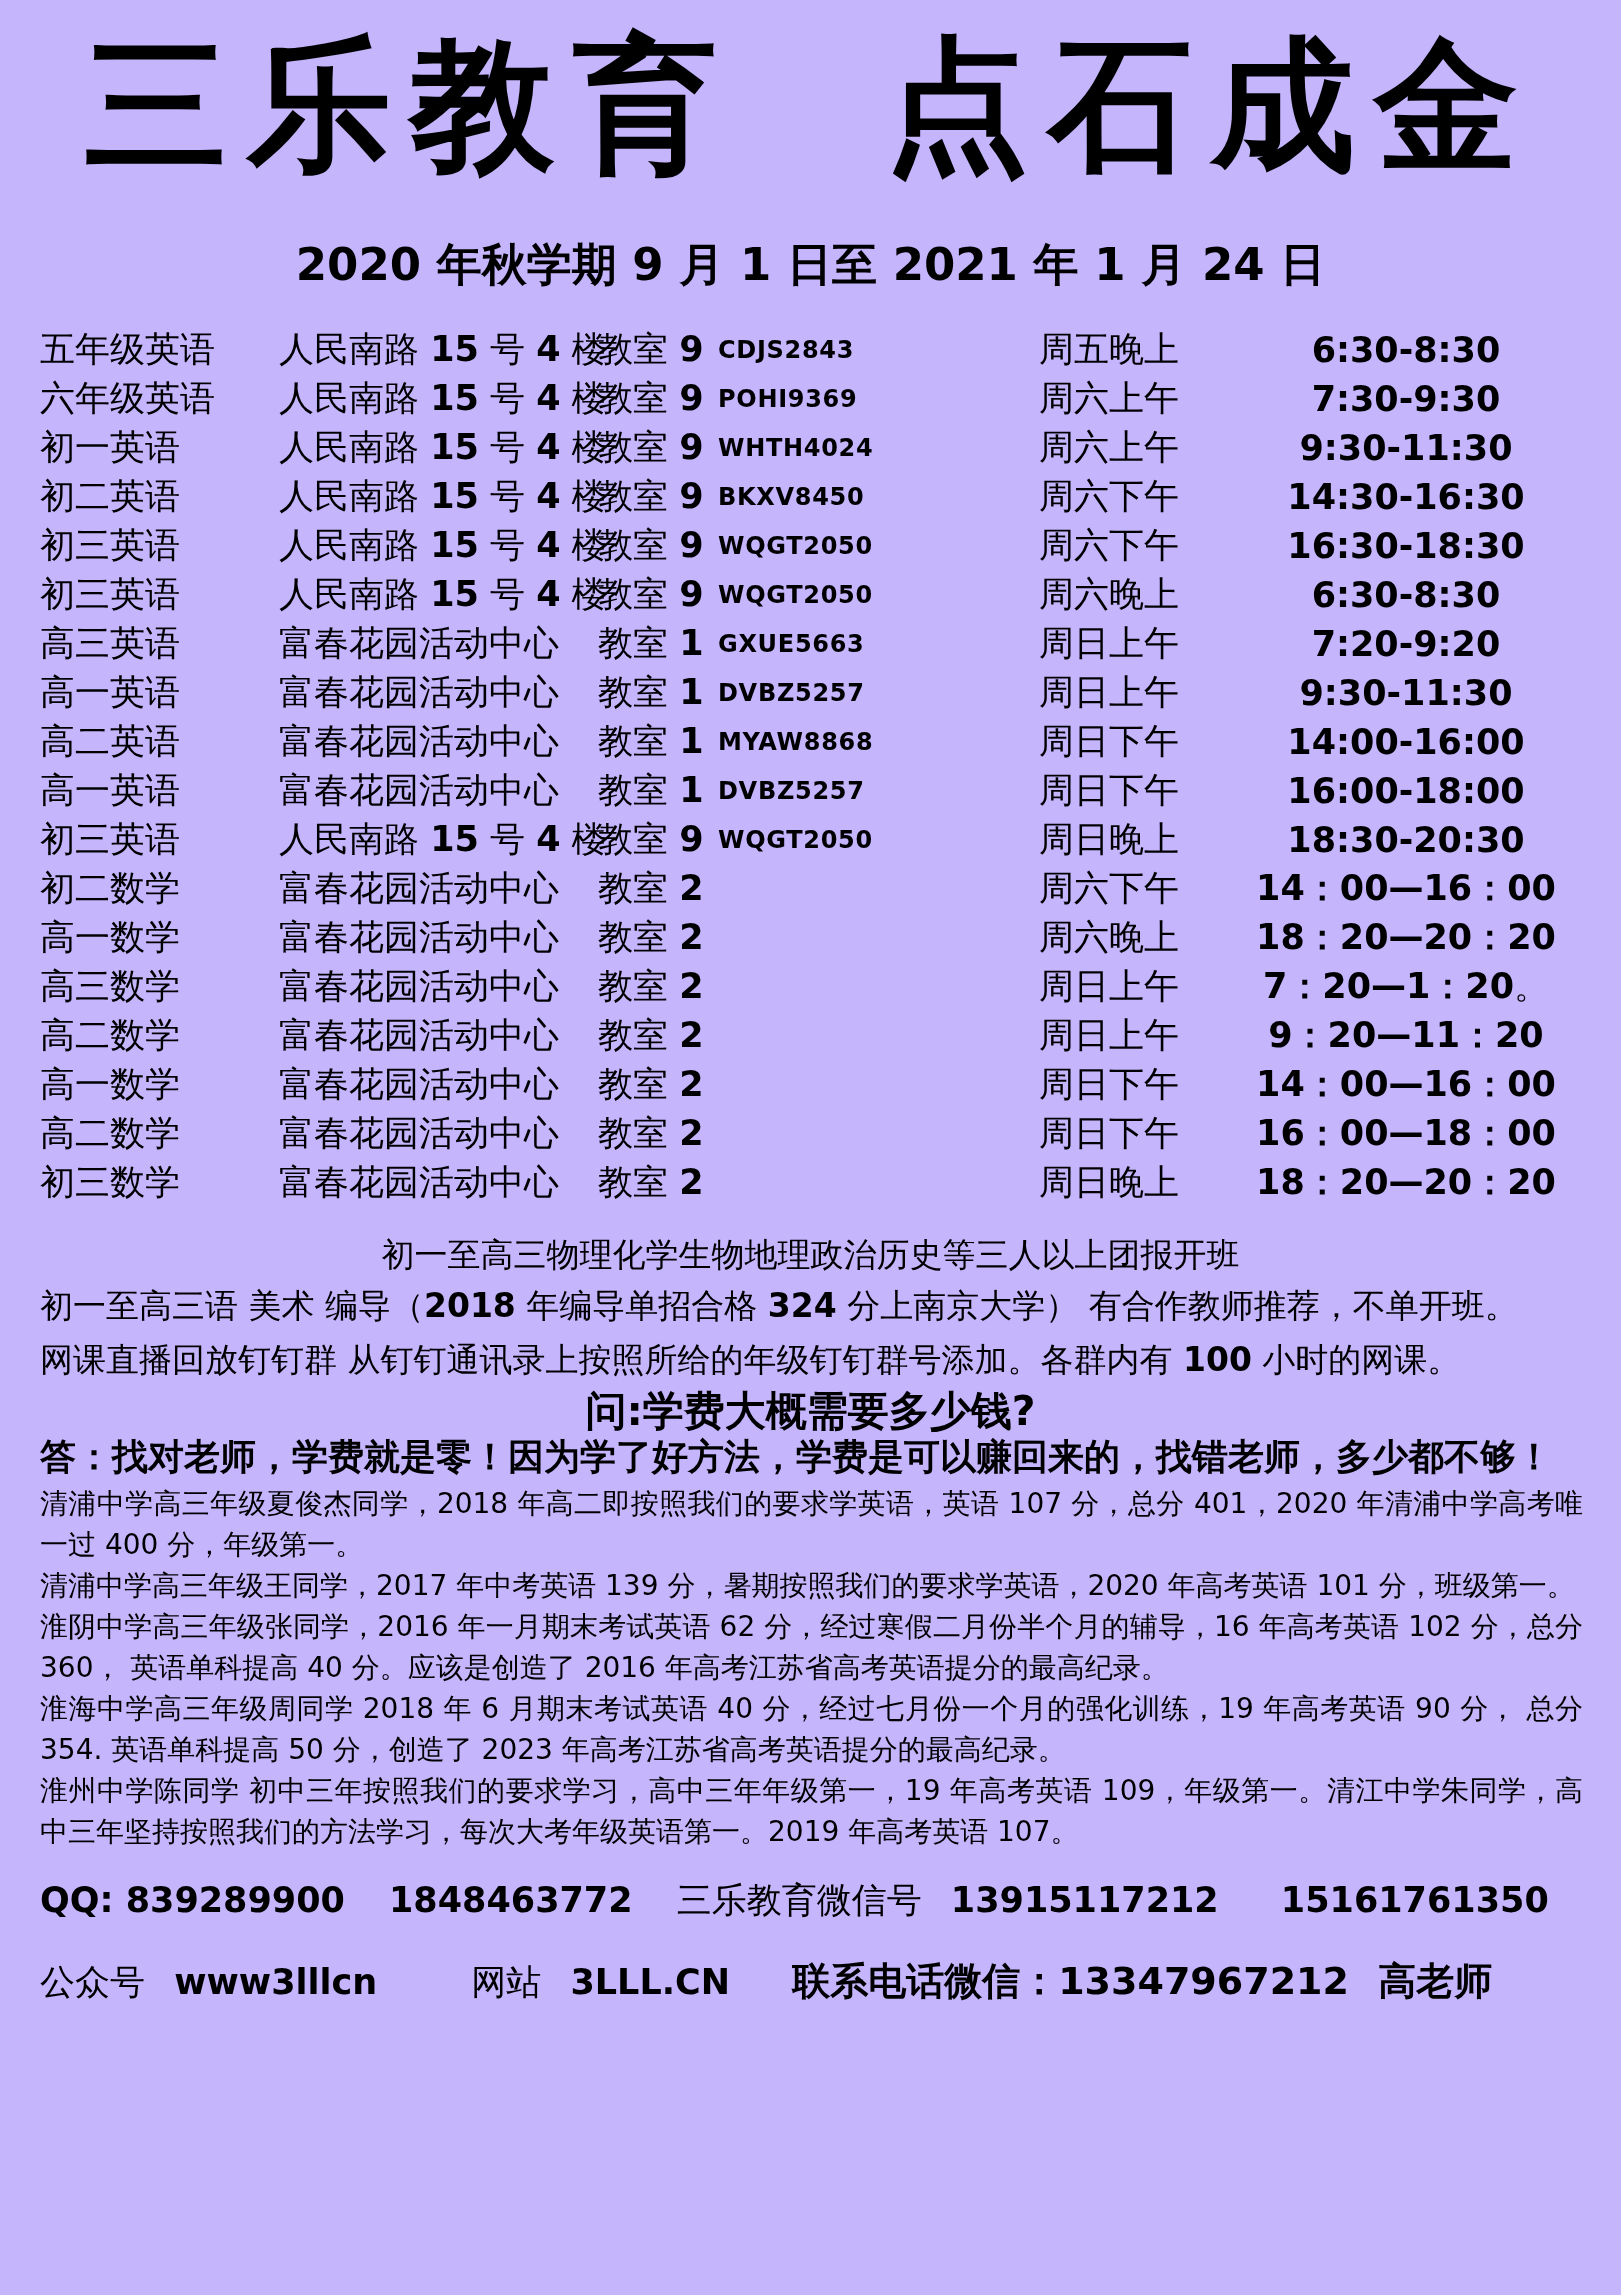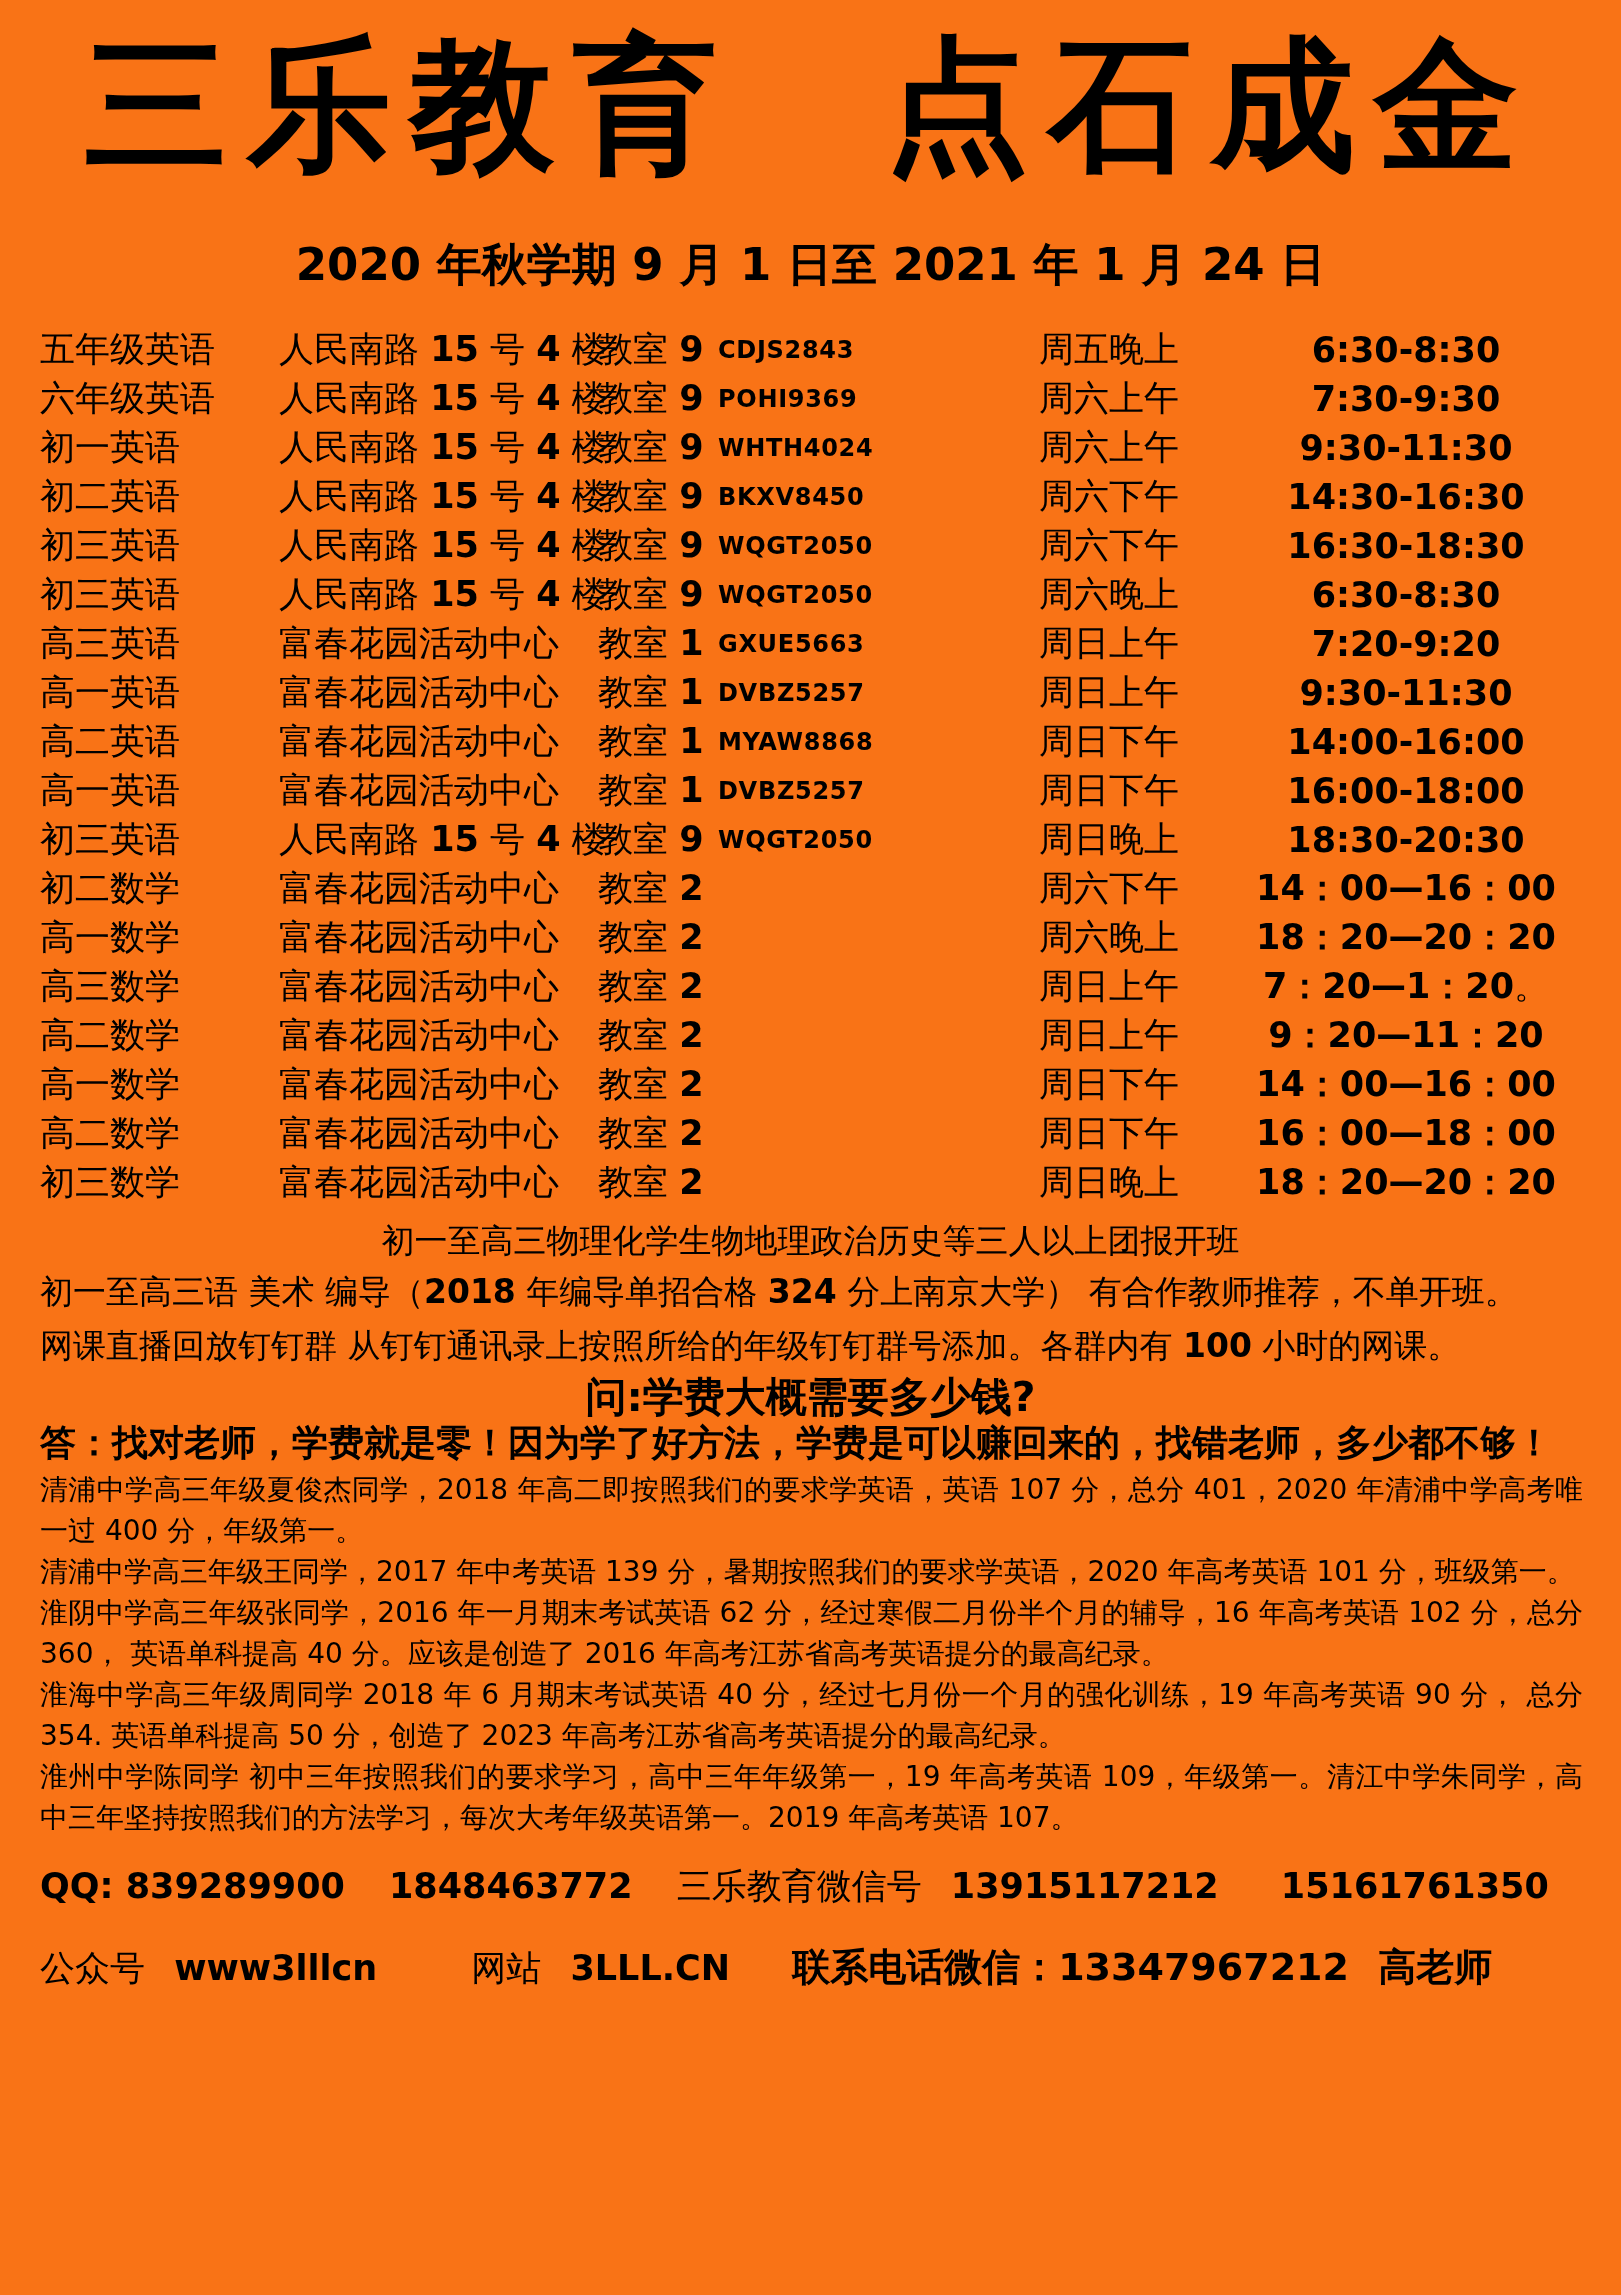--- a/index.html
+++ b/index.html
@@ -1,17 +1,17 @@
 <!DOCTYPE html>
 <html style="font-size:11.6px"><head>
 <meta charset="utf-8">
 <style>
   html,body{margin:0;padding:0;background:#ffffff;color:#000000;}
   .page{
-    width:1621px;min-height:2295px;background:#f97316;overflow:hidden;
+    width:1621px;min-height:2295px;background:#c4b5fd;overflow:hidden;
     font-family:"DejaVu Serif","Liberation Serif",serif;
   }
   .title{
     margin:20px 0 0;text-align:center;font-weight:bold;
     font-size:144px;line-height:170px;letter-spacing:19px;word-spacing:80px;
     white-space:nowrap;
   }
   .dates{margin-top:32px;}
   .date{text-align:center;font-weight:bold;font-size:45px;line-height:86px;white-space:nowrap;}
   .sched{margin:17.4px 0 0 40px;}
@@ -20,21 +20,21 @@
     align-items:center;white-space:nowrap;
   }
   .t-head{height:46px;font-size:30px;}
   .t-head .h-time{justify-self:center;}
   .t-row{height:49px;font-size:35px;}
   .cell{overflow:visible;}
   .cell.code{font-family:"DejaVu Sans","Liberation Sans",sans-serif;font-weight:bold;font-size:24px;letter-spacing:0.7px;}
   .cell.day{justify-self:center;}
   .cell.time{justify-self:center;}
   .num{font-family:"DejaVu Sans","Liberation Sans",sans-serif;font-weight:bold;}
-  .note-center{margin:10px 0 0;text-align:center;font-size:33px;line-height:48px;}
+  .note-center{margin:24px 0 0;text-align:center;font-size:33px;line-height:48px;}
   .note{margin:0 0 0 40px;font-size:33px;line-height:54px;white-space:nowrap;}
   .q{
     margin:1.4px 0 0;text-align:center;
     font-family:"DejaVu Sans","Liberation Sans",sans-serif;font-weight:bold;
     font-size:41px;line-height:45px;
   }
   .a{
     margin:0 0 4.3px 40px;
     font-family:"DejaVu Sans","Liberation Sans",sans-serif;font-weight:bold;
     font-size:36px;line-height:45px;

